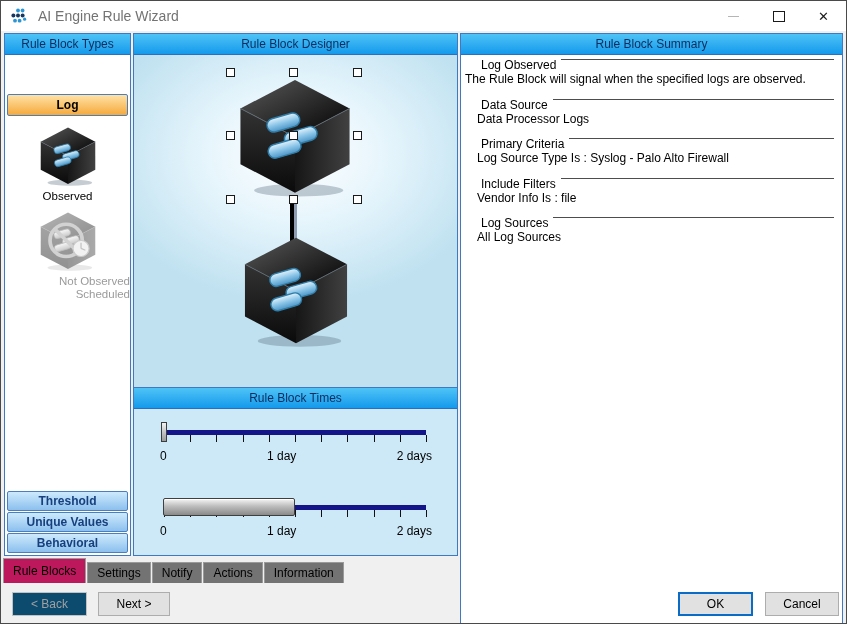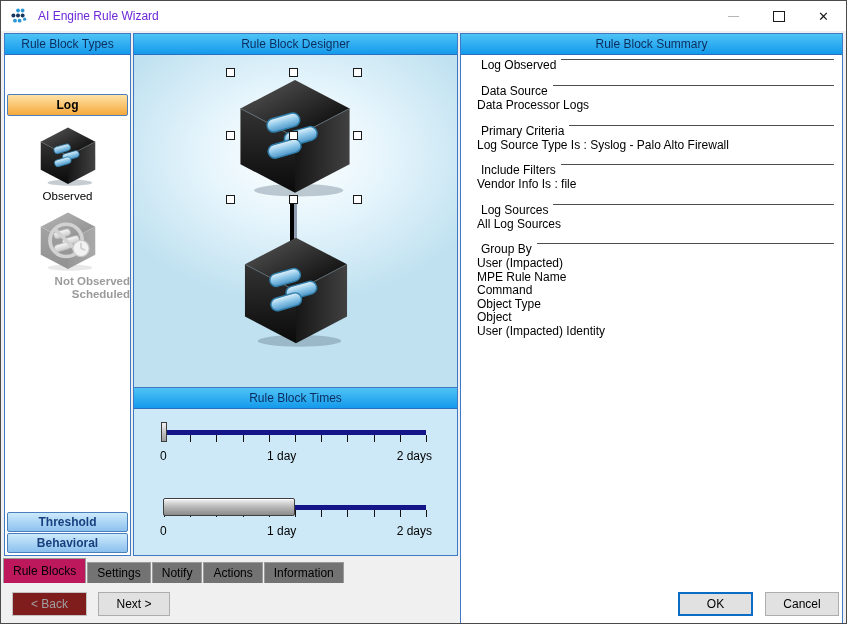--- a/index.html
+++ b/index.html
@@ -6,21 +6,21 @@
   .window{
     position:relative;width:845px;height:622px;margin:0;
     border:1px solid #4a4a4a;background:#f0f0f0;
     font-family:"Liberation Sans",sans-serif;font-size:12px;color:#000;
     box-sizing:content-box;overflow:hidden;
   }
   
   .titlebar{position:absolute;top:0;left:0;right:0;height:30px;background:#fff;
     display:flex;align-items:center;padding-left:9px;box-sizing:border-box;}
   .app-logo{width:20px;height:18px;flex:0 0 auto;}
-  .title-text{margin-left:8px;font-size:12px;color:#6d28d9;}
+  .title-text{margin-left:8px;font-size:14px;color:#737373;}
   .win-controls{margin-left:auto;display:flex;height:100%;}
   .win-btn{width:45px;height:100%;display:flex;align-items:center;justify-content:center;}
   .dash{display:inline-block;width:11px;border-top:1px solid #b5b5b5;}
   .maxbox{display:inline-block;width:10px;height:9px;border:1px solid #1a1a1a;}
   .closex{font-size:13px;color:#1a1a1a;line-height:1;}
   
   .panel{position:absolute;border:1px solid #3f78c3;background:#fff;
     display:flex;flex-direction:column;box-sizing:border-box;}
   .panel-header{flex:0 0 20px;height:20px;line-height:20px;text-align:center;
     background:linear-gradient(#4fc3f6,#149aec);color:#0b2d5e;font-size:12px;
@@ -30,21 +30,21 @@
   #right-panel{left:459px;top:32px;width:383px;height:600px;}
   
   .left-body{flex:1;display:flex;flex-direction:column;background:#fff;overflow:hidden;}
   .type-log{margin:2px;height:22px;flex:0 0 22px;
     background:linear-gradient(#ffe2a6,#f5a93c);border:1px solid #4a7ebc;border-radius:2px;
     font-weight:bold;font-size:12px;font-family:inherit;cursor:pointer;}
   .icon-block{display:flex;flex-direction:column;align-items:center;}
   .cube-icon{width:62px;height:62px;margin-top:7px;}
   .icon-label{font-size:11.5px;line-height:13px;text-align:right;margin-top:3px;}
   .disabled-item .cube-icon{filter:grayscale(1) opacity(0.45);}
-  .disabled-item .icon-label{color:#9b9b9b;font-weight:bold;}
+  .disabled-item .icon-label{color:#9b9b9b;}
   .left-buttons{margin-top:auto;padding:1px 1px 1px 1px;}
   .type-btn{display:block;width:calc(100% - 2px);margin:1px auto;height:20px;
     background:linear-gradient(#cdeafc,#8cc0ee);border:1px solid #4a7ebc;border-radius:2px;
     color:#18407f;font-weight:bold;font-size:12px;font-family:inherit;cursor:pointer;}
   
   .designer-box{position:absolute;left:0;top:0;width:325px;height:355px;
     border:1px solid #3f78c3;display:flex;flex-direction:column;box-sizing:border-box;}
   .canvas{flex:1;position:relative;
     background:radial-gradient(ellipse 62% 45% at 50% 30%, #ffffff 0%, #e6f5fc 45%, #bfe1f0 100%);}
   .times-box{position:absolute;left:0;top:354px;width:325px;height:169px;
@@ -74,21 +74,21 @@
   .sec-line{font-size:12px;line-height:13.5px;padding-left:12px;}
   .sec-line.flush{padding-left:0;}
   
   .tabs{position:absolute;left:2px;top:557px;height:25px;display:flex;align-items:flex-end;z-index:3;}
   .tab{height:20px;line-height:20px;padding:0 9px;margin-right:1px;background:#737373;
     border:1px solid #9a9a9a;border-bottom:none;font-size:12px;cursor:pointer;}
   .tab.active{height:24px;line-height:24px;background:#be185d;font-size:12px;}
   
   .btn{position:absolute;top:591px;height:24px;font-size:12px;font-family:inherit;
     background:#e1e1e1;border:1px solid #adadad;cursor:pointer;}
-  #back-btn{left:11px;width:75px;color:#a0a0a0;background:#7f1d1d;border-color:#c2c2c2;}
+  #back-btn{left:11px;width:75px;color:#a0a0a0;background:#0c4a6e;border-color:#c2c2c2;}
   #next-btn{left:97px;width:72px;}
   #ok-btn{left:677px;width:75px;border:2px solid #0a6cc4;}
   #cancel-btn{left:764px;width:74px;}
 </style>
 </head>
 <body>
 
 <svg width="0" height="0" style="position:absolute" aria-hidden="true">
   <defs>
     <linearGradient id="gTop" x1="0" y1="0" x2="1" y2="1">
@@ -170,20 +170,21 @@
           <line x1="29" y1="31" x2="65" y2="67" stroke="#9a9a9a" stroke-width="6"></line>
           <circle cx="71" cy="62" r="13" fill="#e3e3e3" stroke="#8a8a8a" stroke-width="2"></circle>
           <line x1="71" y1="62" x2="71" y2="53" stroke="#777" stroke-width="2"></line>
           <line x1="71" y1="62" x2="78" y2="65" stroke="#777" stroke-width="2"></line>
         </svg>
         <div class="icon-label">Not Observed Scheduled</div>
       </div>
 
       <div class="left-buttons">
         <button class="type-btn">Threshold</button>
+        <button class="type-btn">Unique Values</button>
         <button class="type-btn">Behavioral</button>
       </div>
     </div>
   </div>
 
   <div class="panel" id="middle-panel">
     <div class="designer-box">
       <div class="panel-header">Rule Block Designer</div>
       <div class="canvas">
 
@@ -258,20 +259,21 @@
 
   <div class="panel" id="right-panel">
     <div class="panel-header">Rule Block Summary</div>
     <div class="summary-body">
 
       <div class="sec">
         <div class="sec-title">
             <span>Log Observed</span>
             <span class="rule"></span>
           </div>
+        <div class="sec-line flush">The Rule Block will signal when the specified logs are observed.</div>
       </div>
 
       <div class="sec">
         <div class="sec-title">
             <span>Data Source</span>
             <span class="rule"></span>
           </div>
         <div class="sec-line">Data Processor Logs</div>
       </div>
 
@@ -292,32 +294,20 @@
       </div>
 
       <div class="sec">
         <div class="sec-title">
             <span>Log Sources</span>
             <span class="rule"></span>
           </div>
         <div class="sec-line">All Log Sources</div>
       </div>
 
-      <div class="sec">
-        <div class="sec-title">
-            <span>Group By</span>
-            <span class="rule"></span>
-          </div>
-        <div class="sec-line">User (Impacted)</div>
-        <div class="sec-line">MPE Rule Name</div>
-        <div class="sec-line">Command</div>
-        <div class="sec-line">Object Type</div>
-        <div class="sec-line">Object</div>
-        <div class="sec-line">User (Impacted) Identity</div>
-      </div>
 
     </div>
   </div>
 
   <div class="tabs">
     <div class="tab active">Rule Blocks</div>
     <div class="tab">Settings</div>
     <div class="tab">Notify</div>
     <div class="tab">Actions</div>
     <div class="tab">Information</div>

